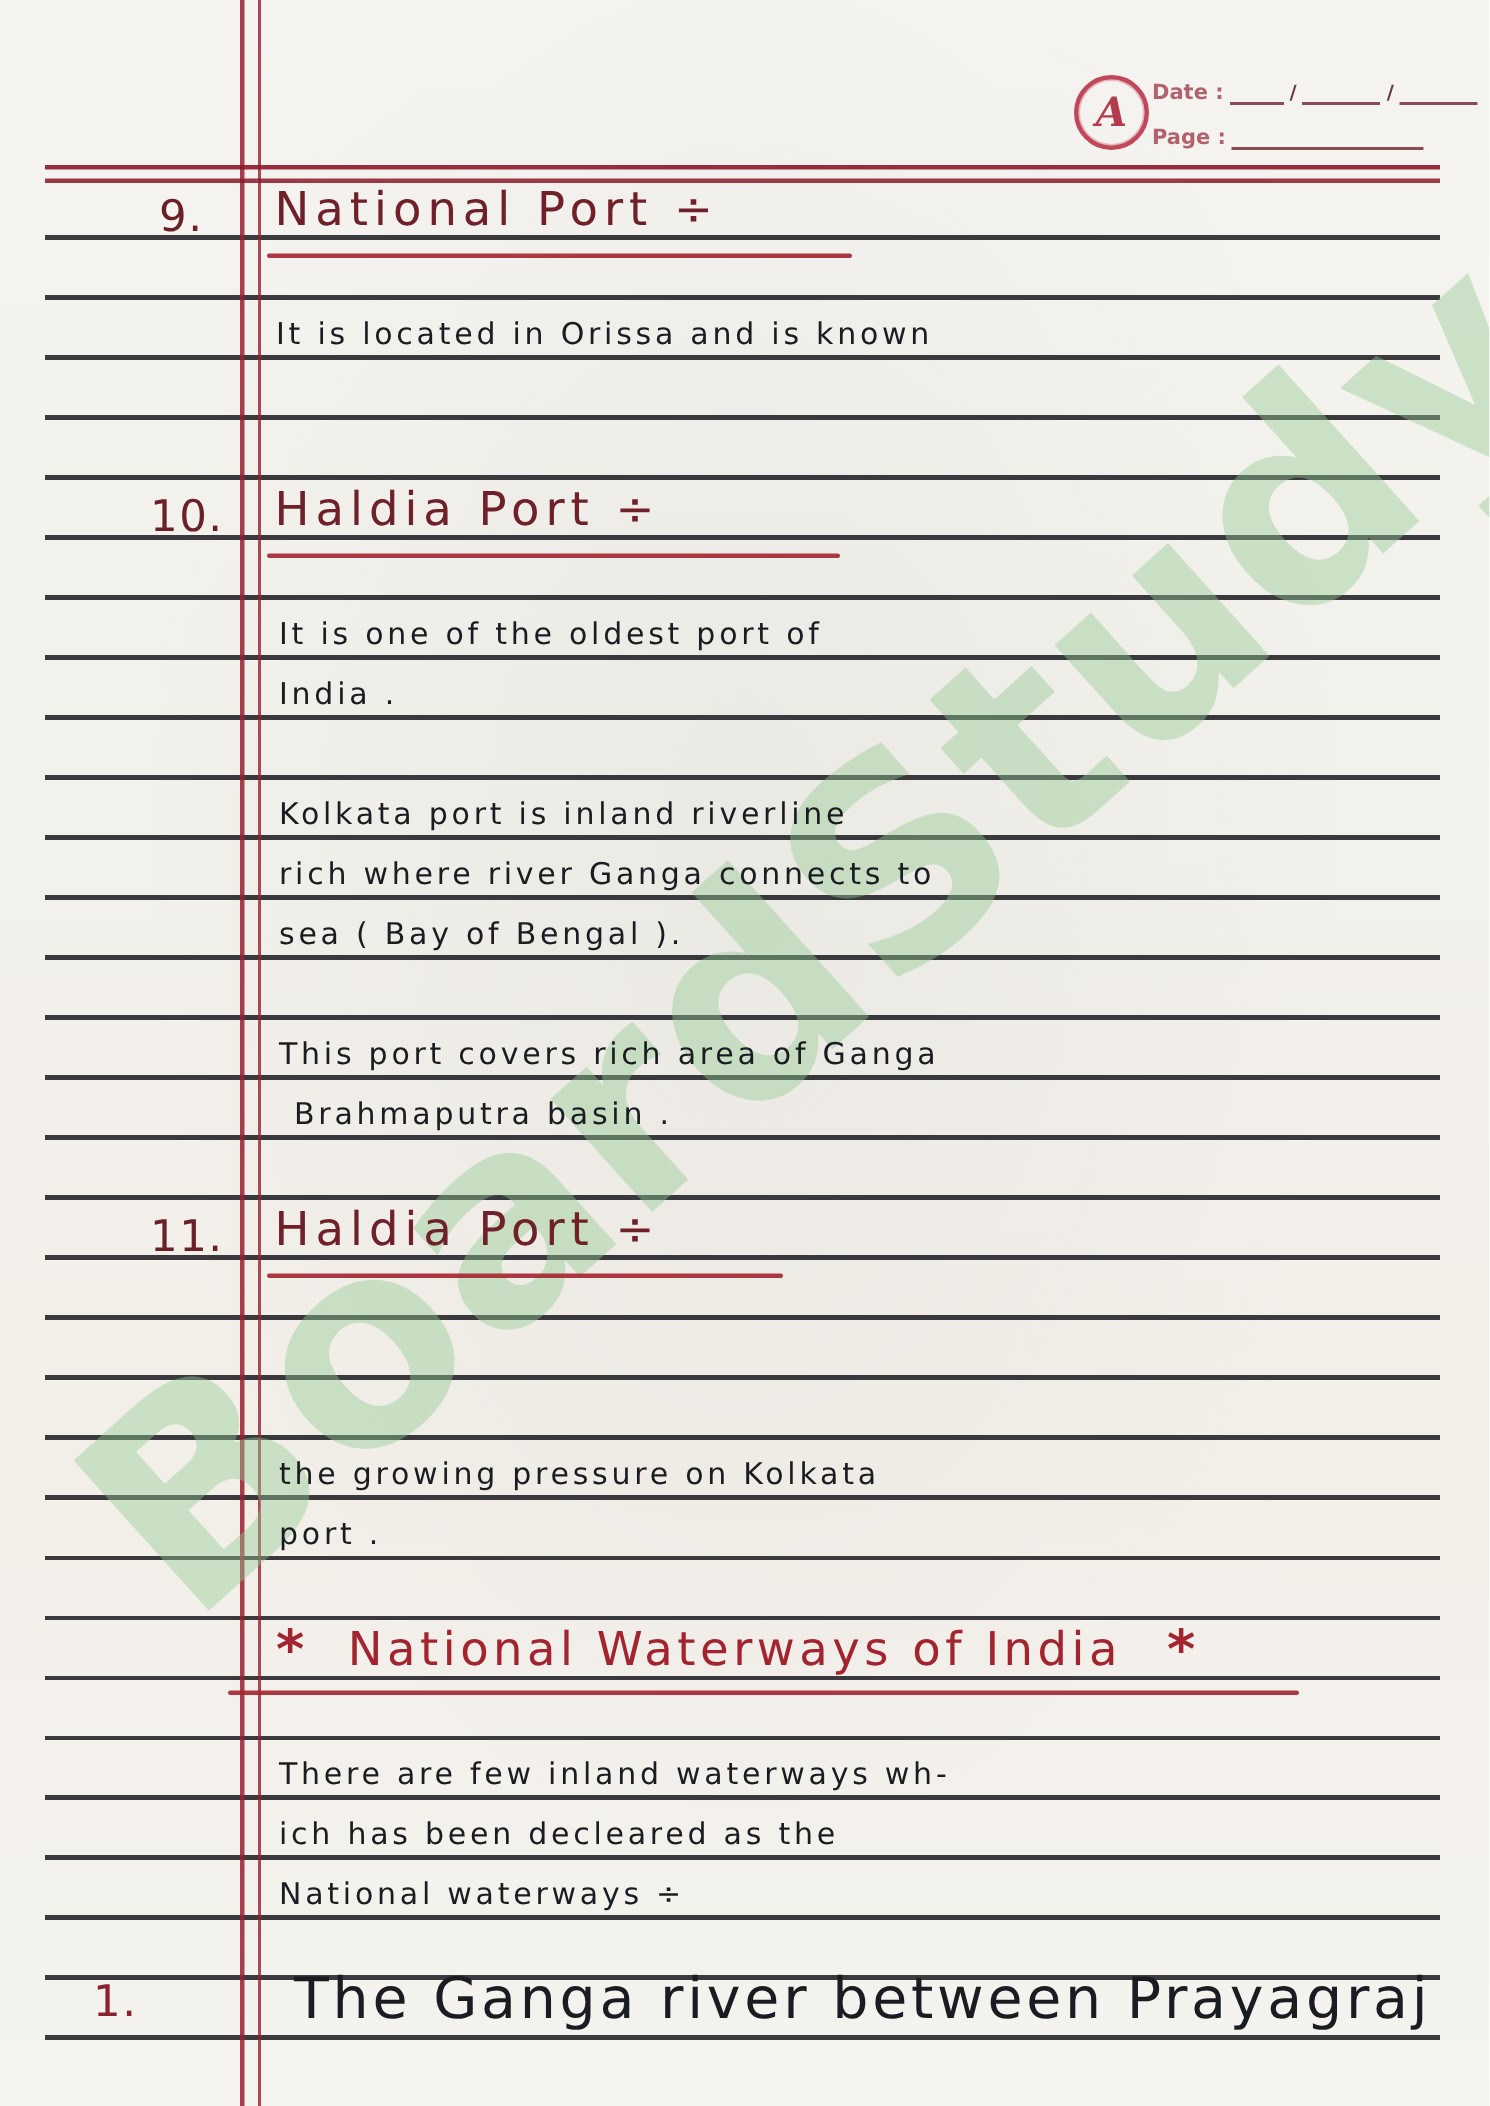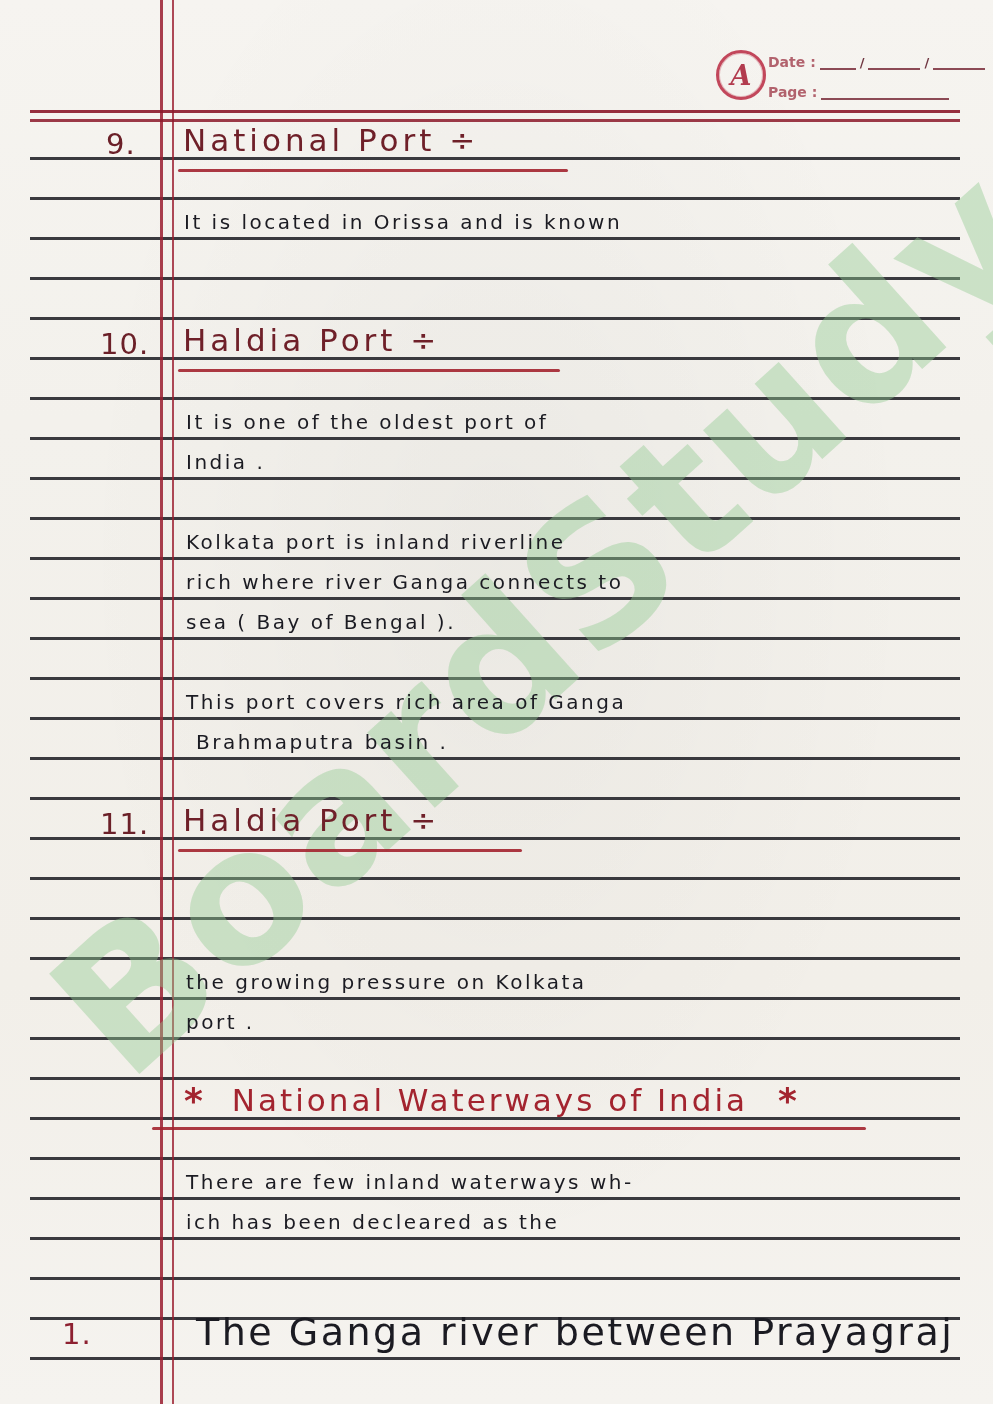--- a/index.html
+++ b/index.html
@@ -117,17 +117,18 @@
   <div class="tl" style="left:186px;top:962px;">the growing pressure on Kolkata</div>
   <div class="tl" style="left:186px;top:1002px;">port .</div>
 
   <div class="center-head" style="left:184px;top:1078px;">
     <span class="star star-l">*</span><span>National Waterways of India</span><span class="star star-r">*</span>
   </div>
   <div class="red-ul" style="left:152px;top:1127px;width:714px;"></div>
 
   <div class="tl" style="left:186px;top:1162px;">There are few inland waterways wh-</div>
   <div class="tl" style="left:186px;top:1202px;">ich has been decleared as the</div>
+  <div class="tl" style="left:186px;top:1242px;">National waterways ÷</div>
 
   <div class="num num-red" style="left:62px;top:1314px;">1.</div>
   <div class="tl" style="left:196px;top:1312px;font-size:38px;">The Ganga river between Prayagraj</div>
 
 </div>
 
 </body></html>

